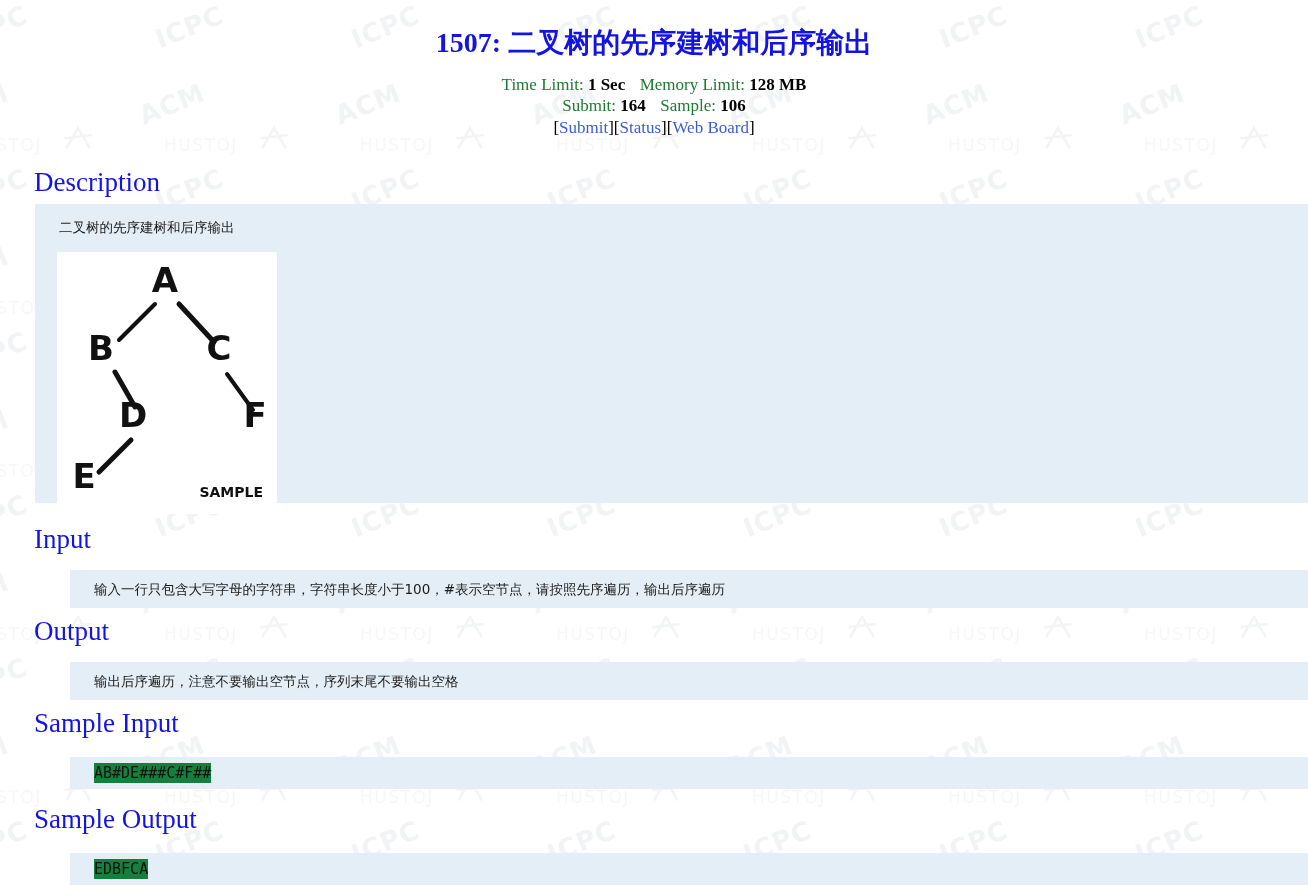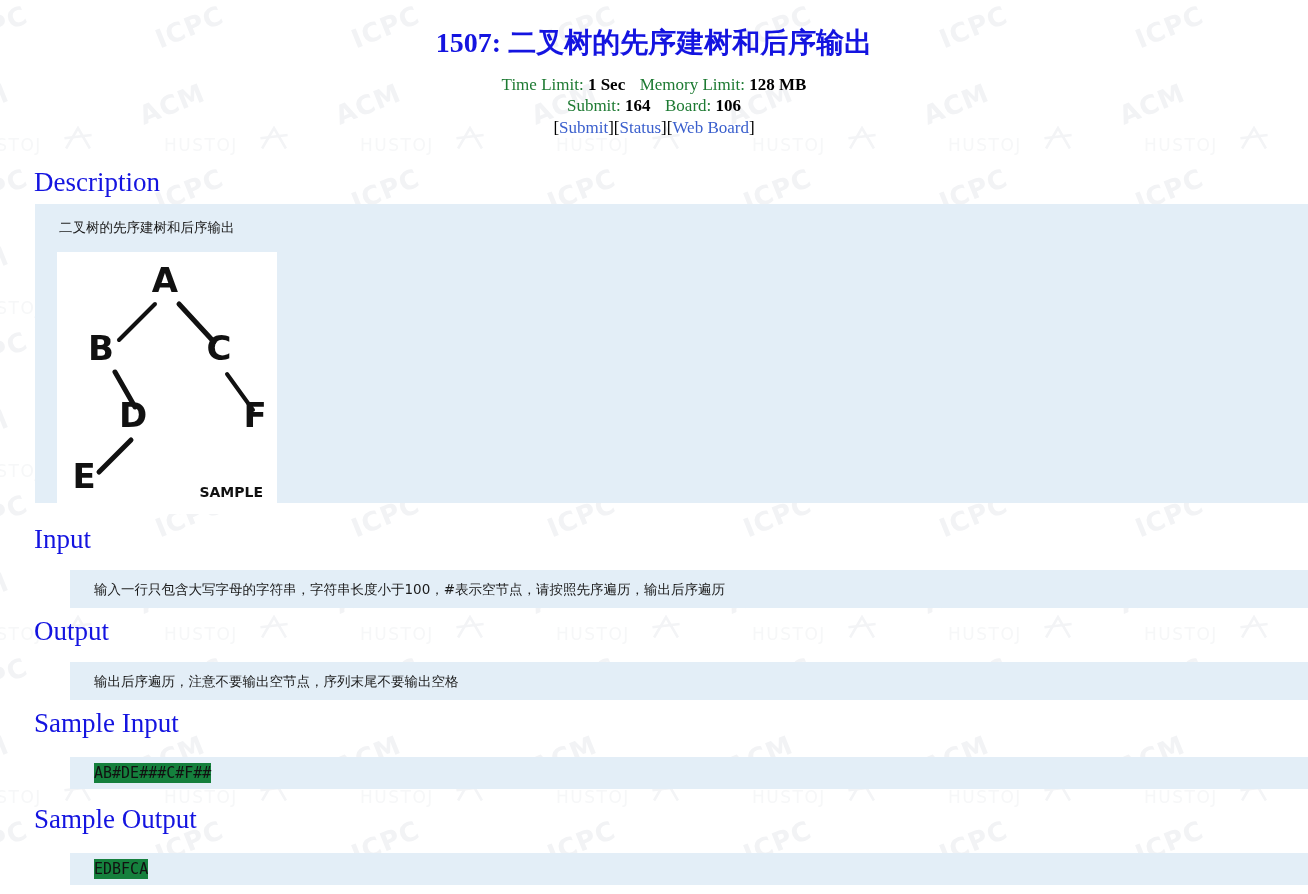--- a/index.html
+++ b/index.html
@@ -562,21 +562,21 @@
         <span class="meta-label">Time Limit:</span>
         <span class="meta-value">1 Sec</span>
         <span class="meta-gap"></span>
         <span class="meta-label">Memory Limit:</span>
         <span class="meta-value">128 MB</span>
       </div>
       <div>
         <span class="meta-label">Submit:</span>
         <span class="meta-value">164</span>
         <span class="meta-gap"></span>
-        <span class="meta-label">Board:</span>
+        <span class="meta-label">Sample:</span>
         <span class="meta-value">106</span>
       </div>
     </div>
 
     <div id="problem-links"><span>[</span><a href="#">Submit</a><span>]</span><span>[</span><a href="#">Status</a><span>]</span><span>[</span><a href="#">Web Board</a><span>]</span></div>
   </div>
 
   <div id="heading-description" class="section-heading">Description</div>
 
   <div id="description-panel">

